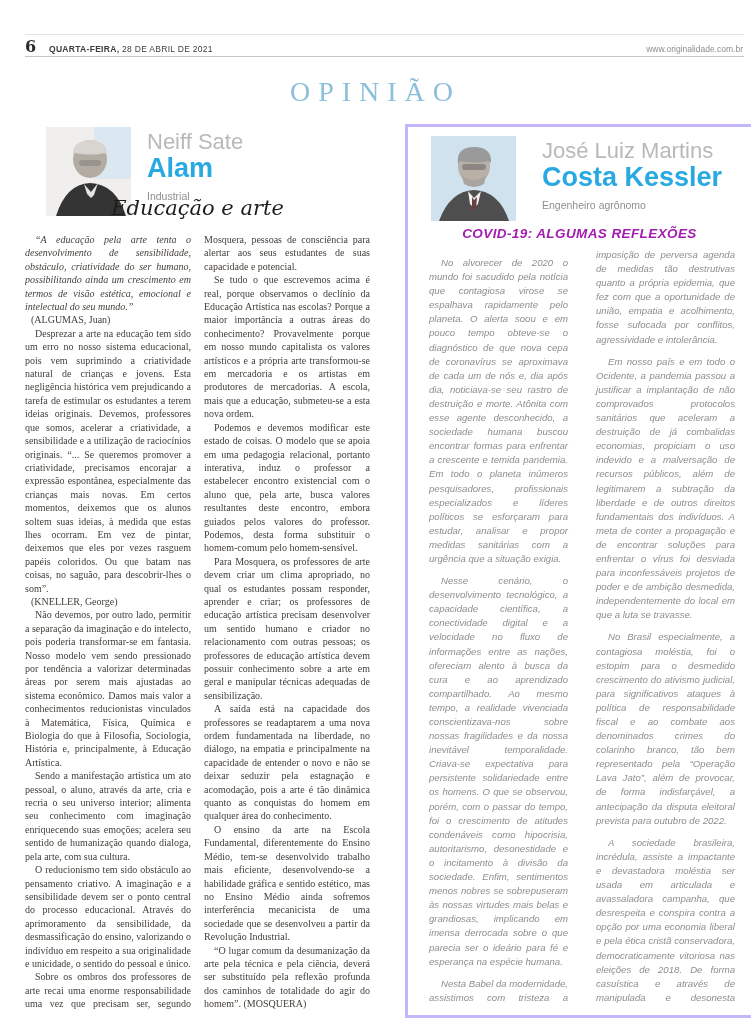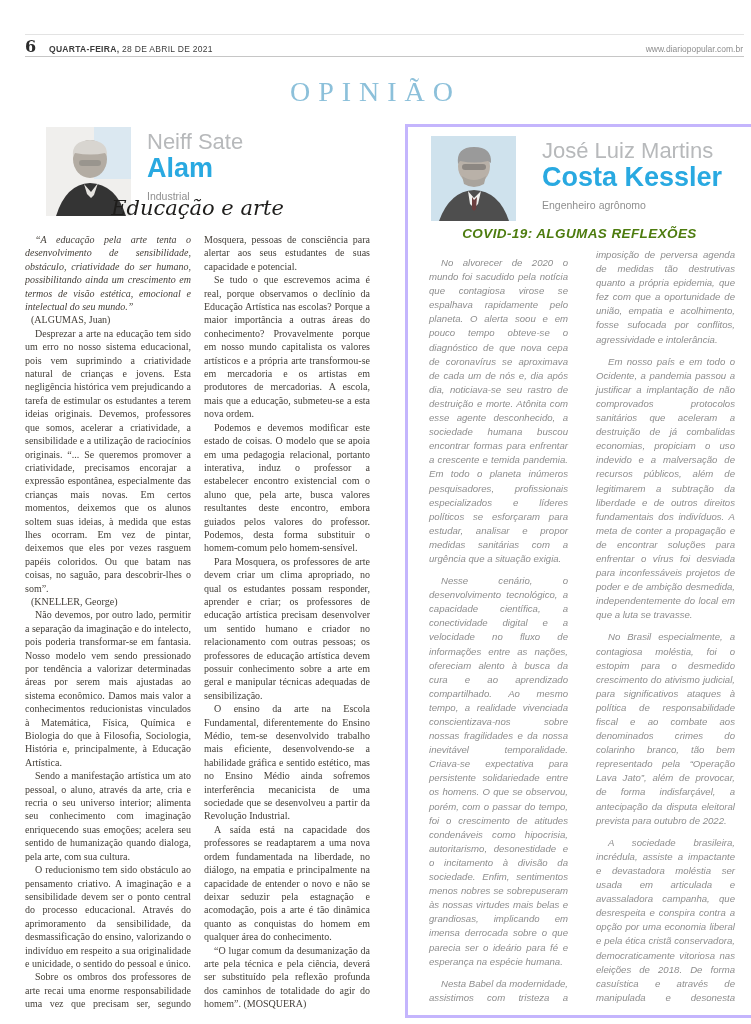--- a/index.html
+++ b/index.html
@@ -32,35 +32,35 @@
         color:#45403a;text-align:justify;}
   .left-body p{margin:0;text-indent:10px;}
   .left-body p.p-quote{font-style:italic;text-indent:10px;}
   .left-body p.p-attrib{text-indent:6px;}
   
   .right-box{position:absolute;left:405px;top:124px;width:343px;height:888px;
         border:3px solid #c4b5fd;background:#fff;}
   .right-photo{left:23px;top:9px;width:85px;height:85px;}
   .right-names{position:absolute;left:134px;top:11px;}
   .right-title{position:absolute;left:0;width:100%;top:99px;text-align:center;
-        font-style:italic;font-weight:bold;font-size:13.5px;color:#4d7c0f;letter-spacing:.4px;}
+        font-style:italic;font-weight:bold;font-size:13.5px;color:#a21caf;letter-spacing:.4px;}
   .right-body{position:absolute;left:13px;top:121px;width:322px;height:757px;
         column-count:2;column-gap:12px;column-fill:auto;overflow:hidden;
         font-style:italic;font-size:9.6px;line-height:14.1px;color:#8d8d8d;text-align:justify;}
   .right-body p{margin:8px;text-indent:12px;}
 </style>
 </head>
 <body>
 
 <div class="page">
 
   <div class="rule-top"></div>
   <div class="page-number">6</div>
   <div class="header-date"><b>QUARTA-FEIRA,</b><span> 28 DE ABRIL DE 2021</span></div>
-  <div class="header-site">www.diariopopular.com.br</div>
+  <div class="header-site">www.originalidade.com.br</div>
   <div class="rule-header"></div>
 
   <div class="section-title">OPINIÃO</div>
 
   <div class="avatar left-photo">
     <svg width="85" height="89" viewBox="0 0 85 89">
       <rect x="0" y="0" width="85" height="89" fill="#f0efed"></rect>
       <rect x="48" y="0" width="37" height="52" fill="#dbe8f1"></rect>
       <ellipse cx="44" cy="32" rx="17" ry="19" fill="#b3aca3"></ellipse>
       <path d="M27,30 q-2,-16 17,-17 q18,1 17,16 l-2,-3 q-14,3 -30,0 z" fill="#d8d5d0"></path>
@@ -81,22 +81,22 @@
     <p class="p-attrib">(ALGUMAS, Juan)</p>
     <p>Desprezar a arte na educação tem sido um erro no nosso sistema educacional, pois vem suprimindo a criatividade natural de crianças e jovens. Esta negligência histórica vem prejudicando a tarefa de estimular os estudantes a terem ideias originais. Devemos, professores que somos, acelerar a criatividade, a sensibilidade e a utilização de raciocínios originais. “... Se queremos promover a criatividade, precisamos encorajar a expressão espontânea, especialmente das crianças mais novas. Em certos momentos, deixemos que os alunos soltem suas ideias, à medida que estas lhes ocorram. Em vez de pintar, deixemos que eles por vezes rasguem papéis coloridos. Ou que batam nas coisas, no saguão, para descobrir-lhes o som”.</p>
     <p class="p-attrib">(KNELLER, George)</p>
     <p>Não devemos, por outro lado, permitir a separação da imaginação e do intelecto, pois poderia transformar-se em fantasia. Nosso modelo vem sendo pressionado por tendência a valorizar determinadas áreas por serem mais ajustadas ao sistema econômico. Damos mais valor a conhecimentos reducionistas vinculados à Matemática, Física, Química e Biologia do que à Filosofia, Sociologia, História e, principalmente, à Educação Artística.</p>
     <p>Sendo a manifestação artística um ato pessoal, o aluno, através da arte, cria e recria o seu universo interior; alimenta seu conhecimento com imaginação enriquecendo suas emoções; acelera seu sentido de humanização quando dialoga, pela arte, com sua cultura.</p>
     <p>O reducionismo tem sido obstáculo ao pensamento criativo. A imaginação e a sensibilidade devem ser o ponto central do processo educacional. Através do aprimoramento da sensibilidade, da desmassificação do ensino, valorizando o indivíduo em respeito a sua originalidade e unicidade, o sentido do pessoal e único.</p>
     <p>Sobre os ombros dos professores de arte recai uma enorme responsabilidade uma vez que precisam ser, segundo Mosquera, pessoas de consciência para alertar aos seus estudantes de suas capacidade e potencial.</p>
     <p>Se tudo o que escrevemos acima é real, porque observamos o declínio da Educação Artística nas escolas? Porque a maior importância a outras áreas do conhecimento? Provavelmente porque em nosso mundo capitalista os valores artísticos e a própria arte transformou-se em mercadoria e os artistas em produtores de mercadorias. A escola, mais que a educação, submeteu-se a esta nova ordem.</p>
     <p>Podemos e devemos modificar este estado de coisas. O modelo que se apoia em uma pedagogia relacional, portanto interativa, induz o professor a estabelecer encontro existencial com o aluno que, pela arte, busca valores resultantes deste encontro, embora guiados pelos valores do professor. Podemos, desta forma substituir o homem-comum pelo homem-sensível.</p>
     <p>Para Mosquera, os professores de arte devem criar um clima apropriado, no qual os estudantes possam responder, aprender e criar; os professores de educação artística precisam desenvolver um sentido humano e criador no relacionamento com outras pessoas; os professores de educação artística devem possuir conhecimento sobre a arte em geral e manipular técnicas adequadas de sensibilização.</p>
+    <p>A saída está na capacidade dos professores se readaptarem a uma nova ordem fundamentada na liberdade, no diálogo, na empatia e principalmente na capacidade de entender o novo e não se deixar seduzir pela estagnação e acomodação, pois a arte é tão dinâmica quanto as conquistas do homem em qualquer área do conhecimento.</p>
     <p>O ensino da arte na Escola Fundamental, diferentemente do Ensino Médio, tem-se desenvolvido trabalho mais eficiente, desenvolvendo-se a habilidade gráfica e sentido estético, mas no Ensino Médio ainda sofremos interferência mecanicista de uma sociedade que se desenvolveu a partir da Revolução Industrial.</p>
-    <p>A saída está na capacidade dos professores se readaptarem a uma nova ordem fundamentada na liberdade, no diálogo, na empatia e principalmente na capacidade de entender o novo e não se deixar seduzir pela estagnação e acomodação, pois a arte é tão dinâmica quanto as conquistas do homem em qualquer área do conhecimento.</p>
     <p>“O lugar comum da desumanização da arte pela técnica e pela ciência, deverá ser substituído pela reflexão profunda dos caminhos de totalidade do agir do homem”. (MOSQUERA)</p>
   </div>
 
   <div class="right-box">
     <div class="avatar right-photo">
       <svg width="85" height="85" viewBox="0 0 85 85">
         <rect x="0" y="0" width="85" height="85" fill="#cfe2ed"></rect>
         <ellipse cx="43" cy="30" rx="16" ry="18" fill="#b9b1a8"></ellipse>
         <path d="M27,28 q-2,-17 16,-17 q18,0 17,16 l-3,-2 q-13,3 -28,0 z" fill="#9a9a9a"></path>
         <path d="M31,40 q12,8 24,0 l-2,8 q-10,6 -20,0 z" fill="#a9a49d"></path>

